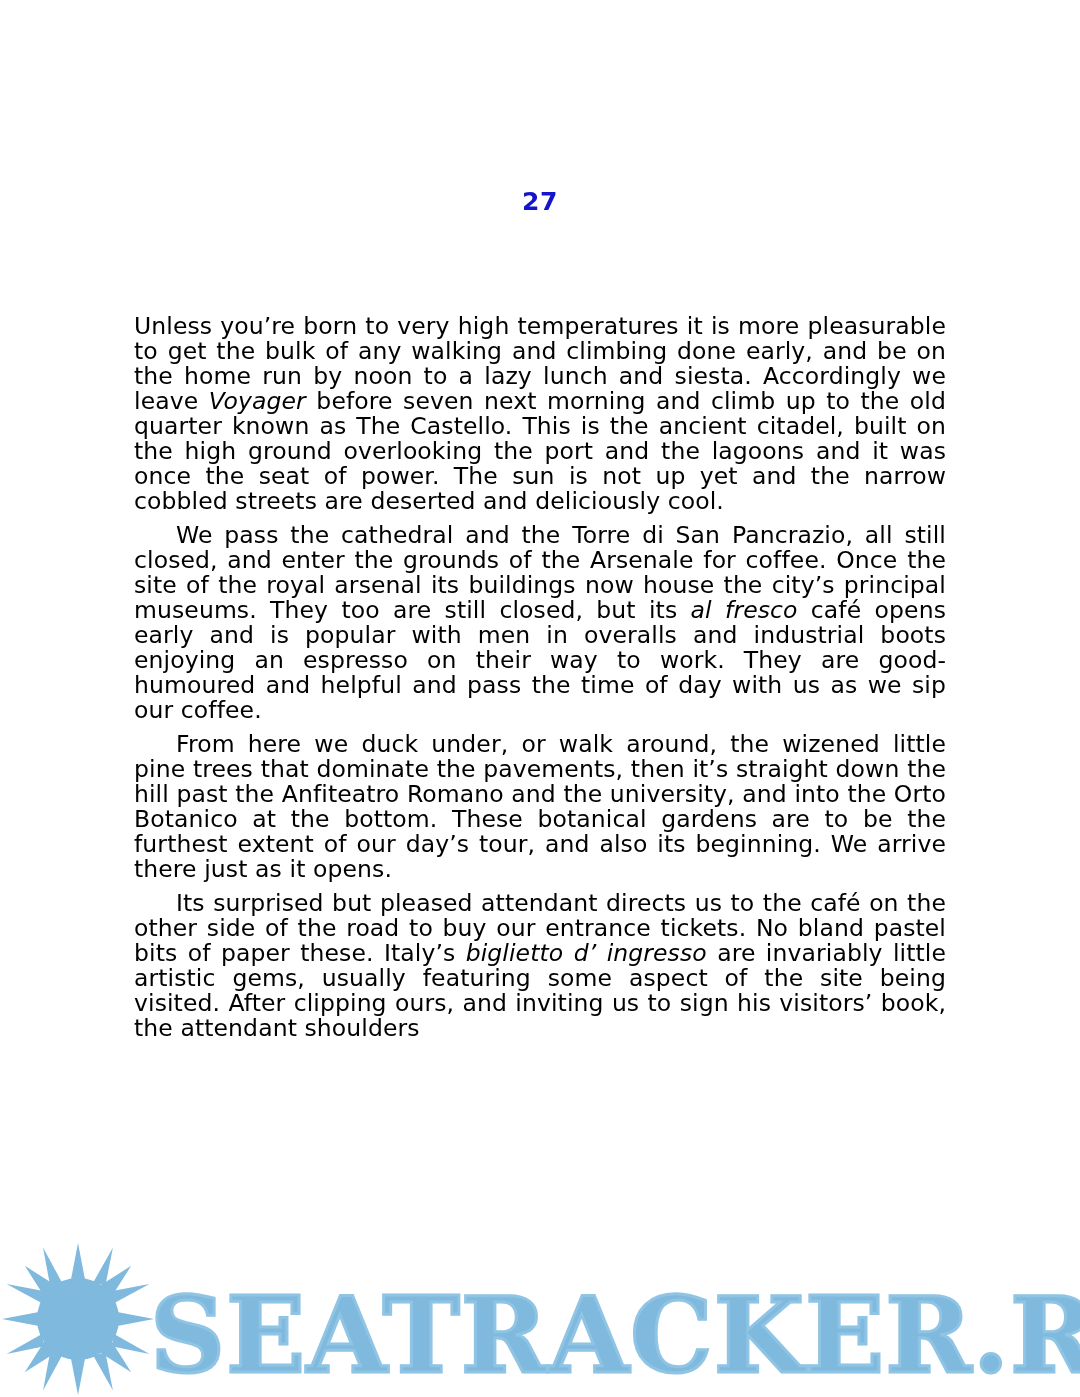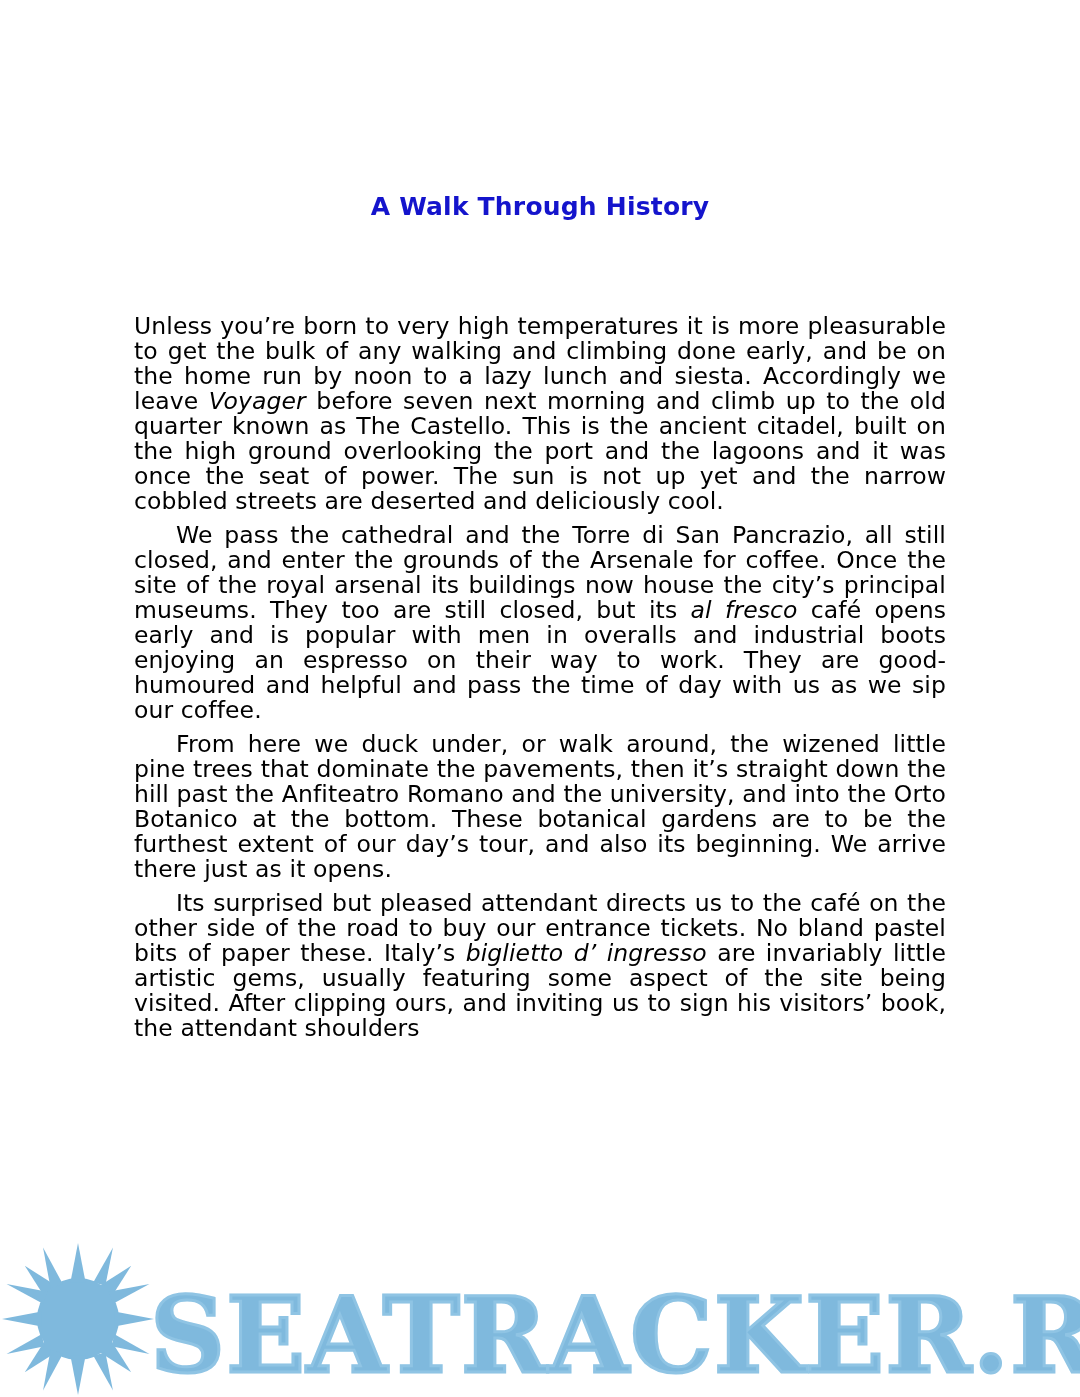--- a/index.html
+++ b/index.html
@@ -92,21 +92,21 @@
     white-space: nowrap;
     line-height: 110px;
   }
 </style>
 </head>
 <body>
 
 <div class="page">
 
   <div class="chapter-head">
-    <div class="chapter-title">A Walk Through History</div>
+    <div class="chapter-number">27</div>
   </div>
 
   <div class="body-text">
       <p><span>Unless you’re born to very high temperatures it is more pleasurable to get the bulk of any walking and climbing done early, and be on the home run by noon to a lazy lunch and siesta. Accordingly we leave </span><em>Voyager</em><span> before seven next morning and climb up to the old quarter known as The Castello. This is the ancient citadel, built on the high ground overlooking the port and the lagoons and it was once the seat of power. The sun is not up yet and the narrow cobbled streets are deserted and deliciously cool.</span></p>
       <p class="indent"><span>We pass the cathedral and the Torre di San Pancrazio, all still closed, and enter the grounds of the Arsenale for coffee. Once the site of the royal arsenal its buildings now house the city’s principal museums. They too are still closed, but its </span><em>al fresco</em><span> café opens early and is popular with men in overalls and industrial boots enjoying an espresso on their way to work. They are good-humoured and helpful and pass the time of day with us as we sip our coffee.</span></p>
       <p class="indent"><span>From here we duck under, or walk around, the wizened little pine trees that dominate the pavements, then it’s straight down the hill past the Anfiteatro Romano and the university, and into the Orto Botanico at the bottom. These botanical gardens are to be the furthest extent of our day’s tour, and also its beginning. We arrive there just as it opens.</span></p>
       <p class="indent"><span>Its surprised but pleased attendant directs us to the café on the other side of the road to buy our entrance tickets. No bland pastel bits of paper these. Italy’s </span><em>biglietto d’ ingresso</em><span> are invariably little artistic gems, usually featuring some aspect of the site being visited. After clipping ours, and inviting us to sign his visitors’ book, the attendant shoulders</span></p>
     </div>
 
   <div class="watermark">

